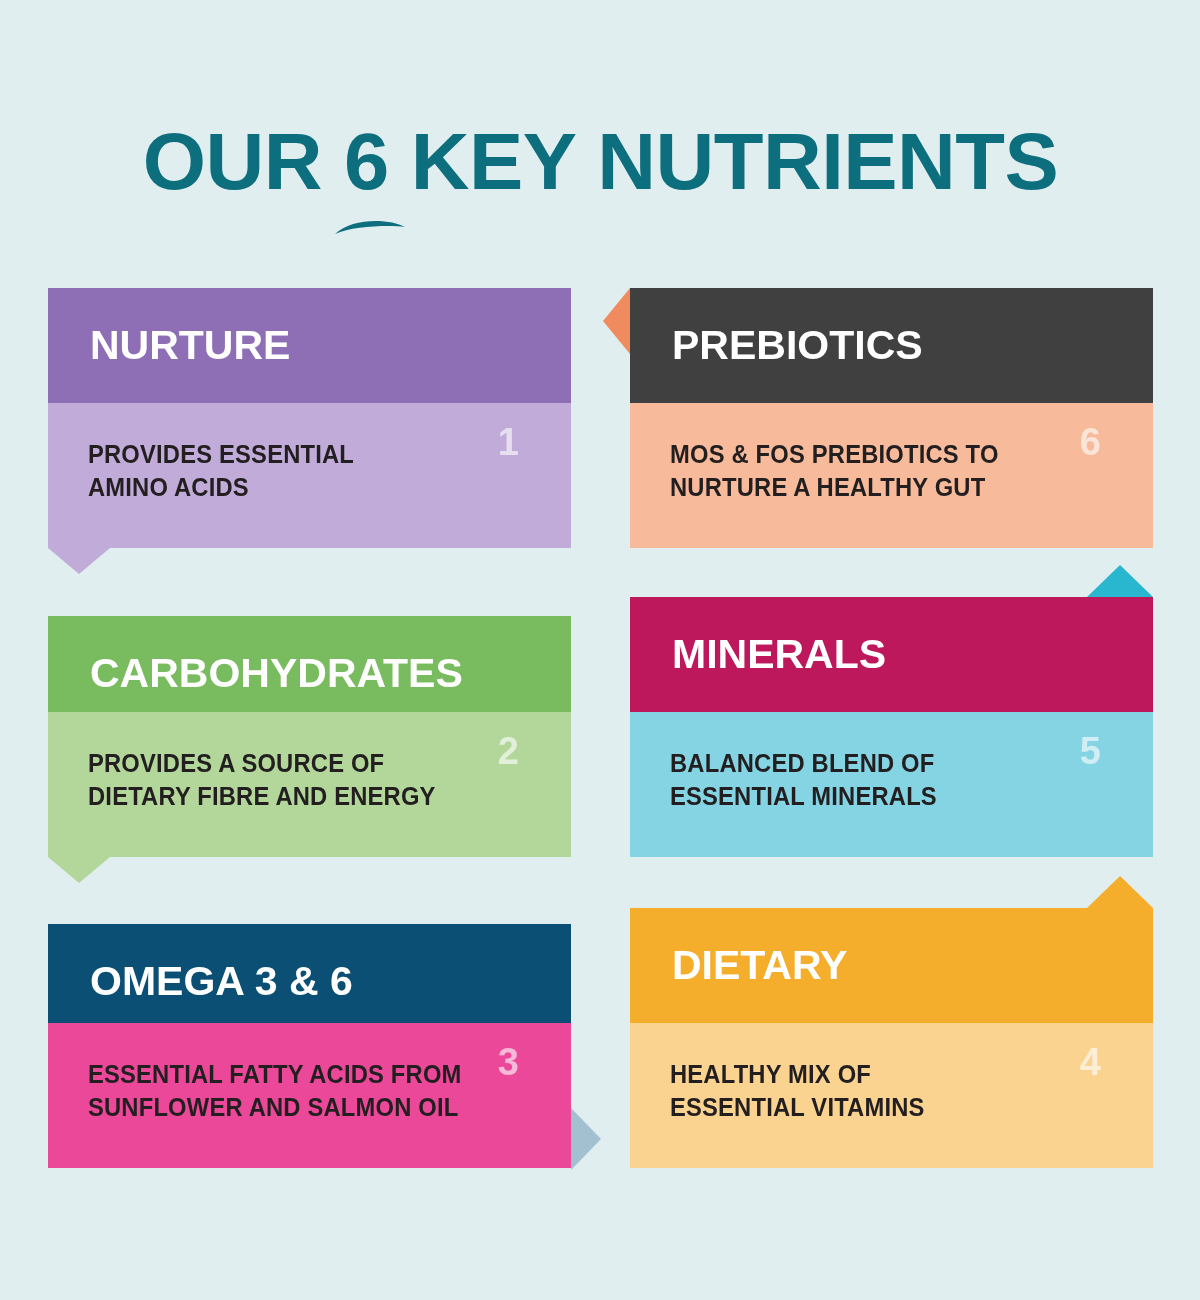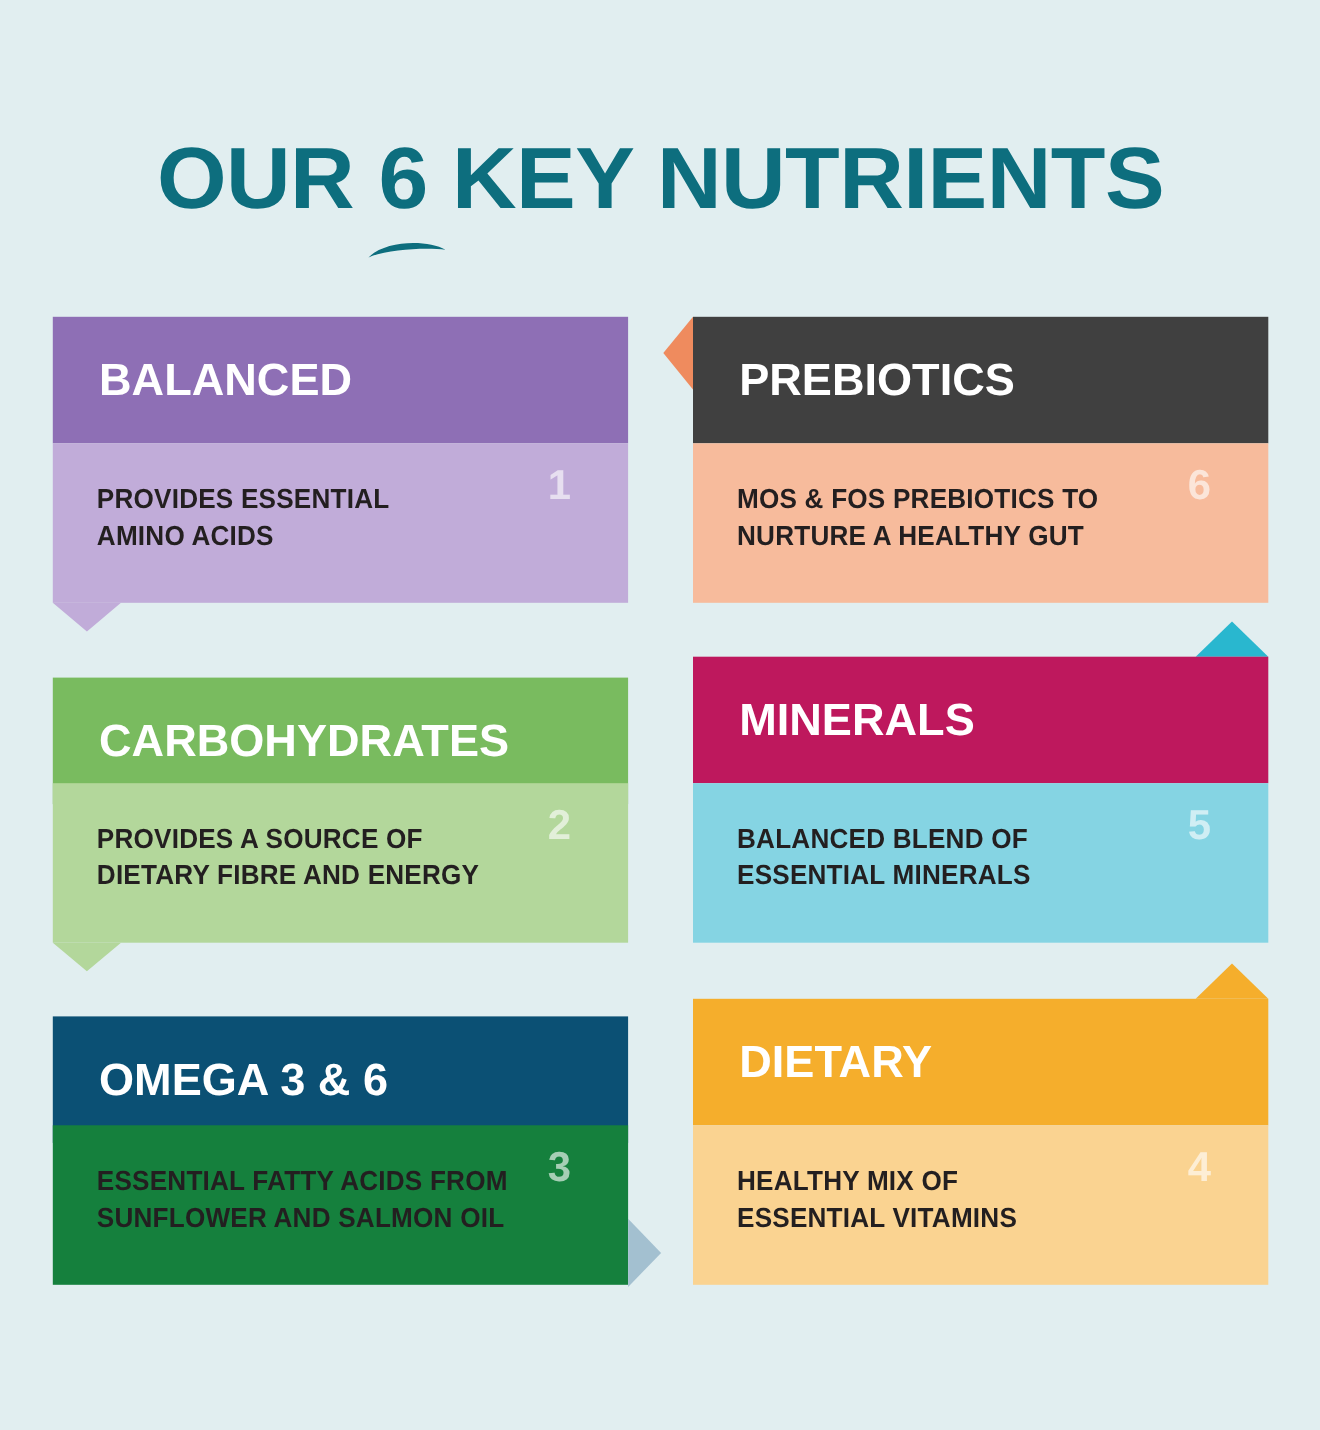--- a/index.html
+++ b/index.html
@@ -130,21 +130,21 @@
   <h1 id="page-title">OUR 6 KEY NUTRIENTS</h1>
   <svg id="title-swoosh" viewBox="0 0 74 22">
     <path d="M2,20 C18,4 56,4 72,13 C56,11 20,12 2,20 Z" fill="#0d6e7e"></path>
   </svg>
 </div>
 
 <div id="cards">
 
   <div class="card" style="left:48px; top:288px; width:523px; height:260px;">
     <div class="card-header" style="width:523px; height:115px; background:#8e6fb5;">
-      <span class="card-title">BALANCED</span>
+      <span class="card-title">NURTURE</span>
     </div>
     <div class="card-body" style="top:115px; width:523px; height:145px; background:#c1acd9;">
       <div class="card-desc" style="left:40px; top:35px;">PROVIDES ESSENTIAL
 AMINO ACIDS</div>
       <div class="card-number" style="right:52px; top:20px; color:#ffffff;">1</div>
     </div>
     <div class="arrow arrow-down" style="left:0px; top:260px; border-top:26px solid #c1acd9;"></div>
   </div>
 
   <div class="card" style="left:630px; top:288px; width:523px; height:260px;">
@@ -180,21 +180,21 @@
       <div class="card-desc" style="left:40px; top:35px;">BALANCED BLEND OF
 ESSENTIAL MINERALS</div>
       <div class="card-number" style="right:52px; top:20px; color:#ffffff;">5</div>
     </div>
   </div>
 
   <div class="card" style="left:48px; top:908px; width:523px; height:260px;">
     <div class="card-header" style="width:523px; height:115px; background:#0b5074;margin-top:16px;">
       <span class="card-title">OMEGA 3 &amp; 6</span>
     </div>
-    <div class="card-body" style="top:115px; width:523px; height:145px; background:#15803d;">
+    <div class="card-body" style="top:115px; width:523px; height:145px; background:#ec4899;">
       <div class="card-desc" style="left:40px; top:35px;">ESSENTIAL FATTY ACIDS FROM
 SUNFLOWER AND SALMON OIL</div>
       <div class="card-number" style="right:52px; top:20px; color:#ffffff;">3</div>
     </div>
     <div class="arrow arrow-right" style="left:523px; top:200px; border-left:30px solid #a3c0d0;"></div>
   </div>
 
   <div class="card" style="left:630px; top:908px; width:523px; height:260px;">
     <div class="arrow arrow-up" style="left:457px; top:-32px; border-bottom:32px solid #f5ae2c;"></div>
     <div class="card-header" style="width:523px; height:115px; background:#f5ae2c;">

